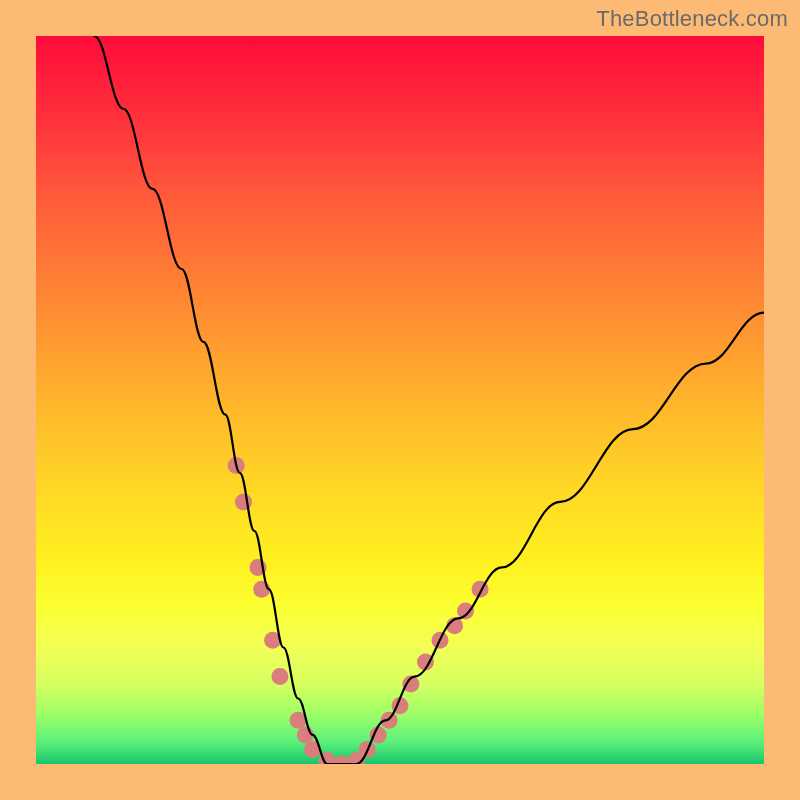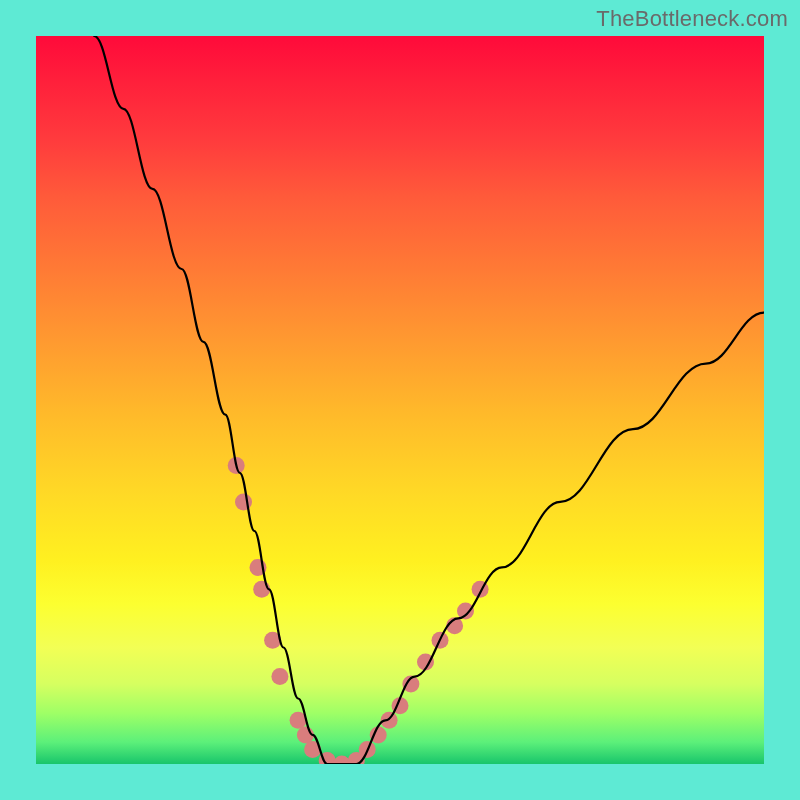--- a/index.html
+++ b/index.html
@@ -10,21 +10,21 @@
     background: #000;
     overflow: hidden;
     font-family: Arial, Helvetica, sans-serif;
   }
   .frame {
     position: absolute;
     left: 0;
     top: 0;
     width: 800px;
     height: 800px;
-    background: #5eead4;
+    background: #fdba74;
     text-decoration: underline;
   }
   .plot {
     position: absolute;
     left: 36px;
     top: 36px;
     width: 728px;
     height: 728px;
     overflow: hidden;
   }

